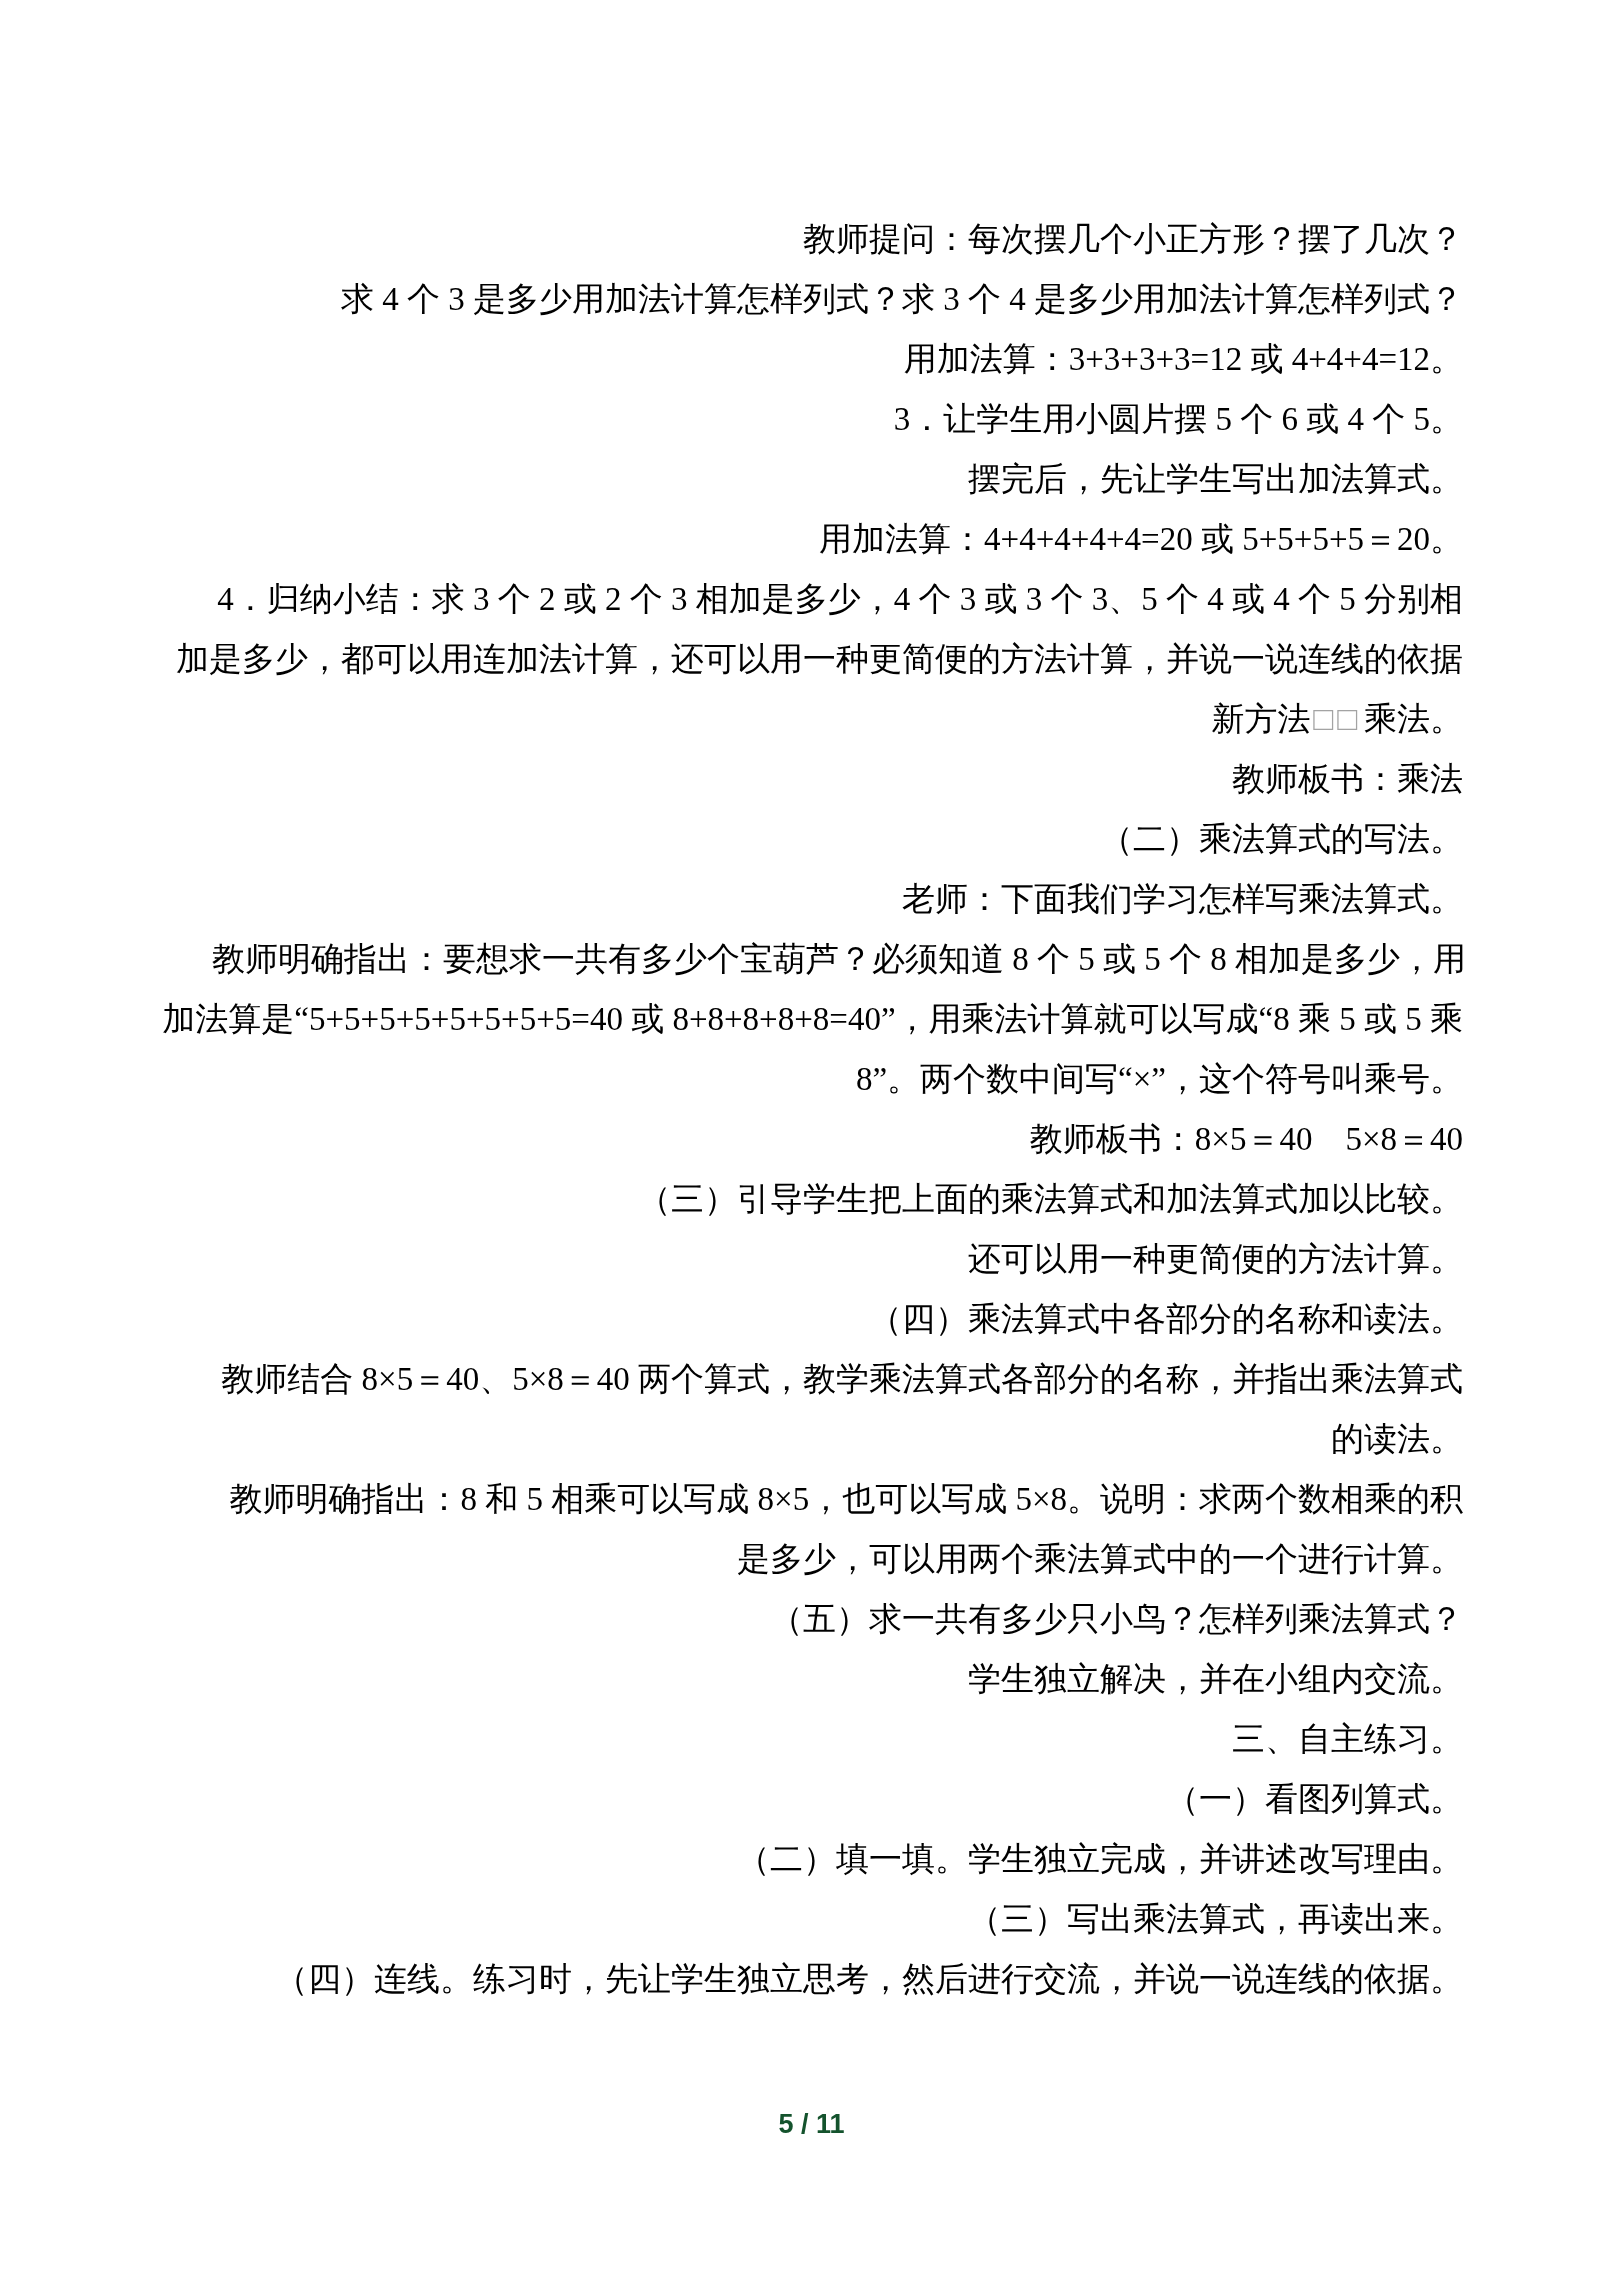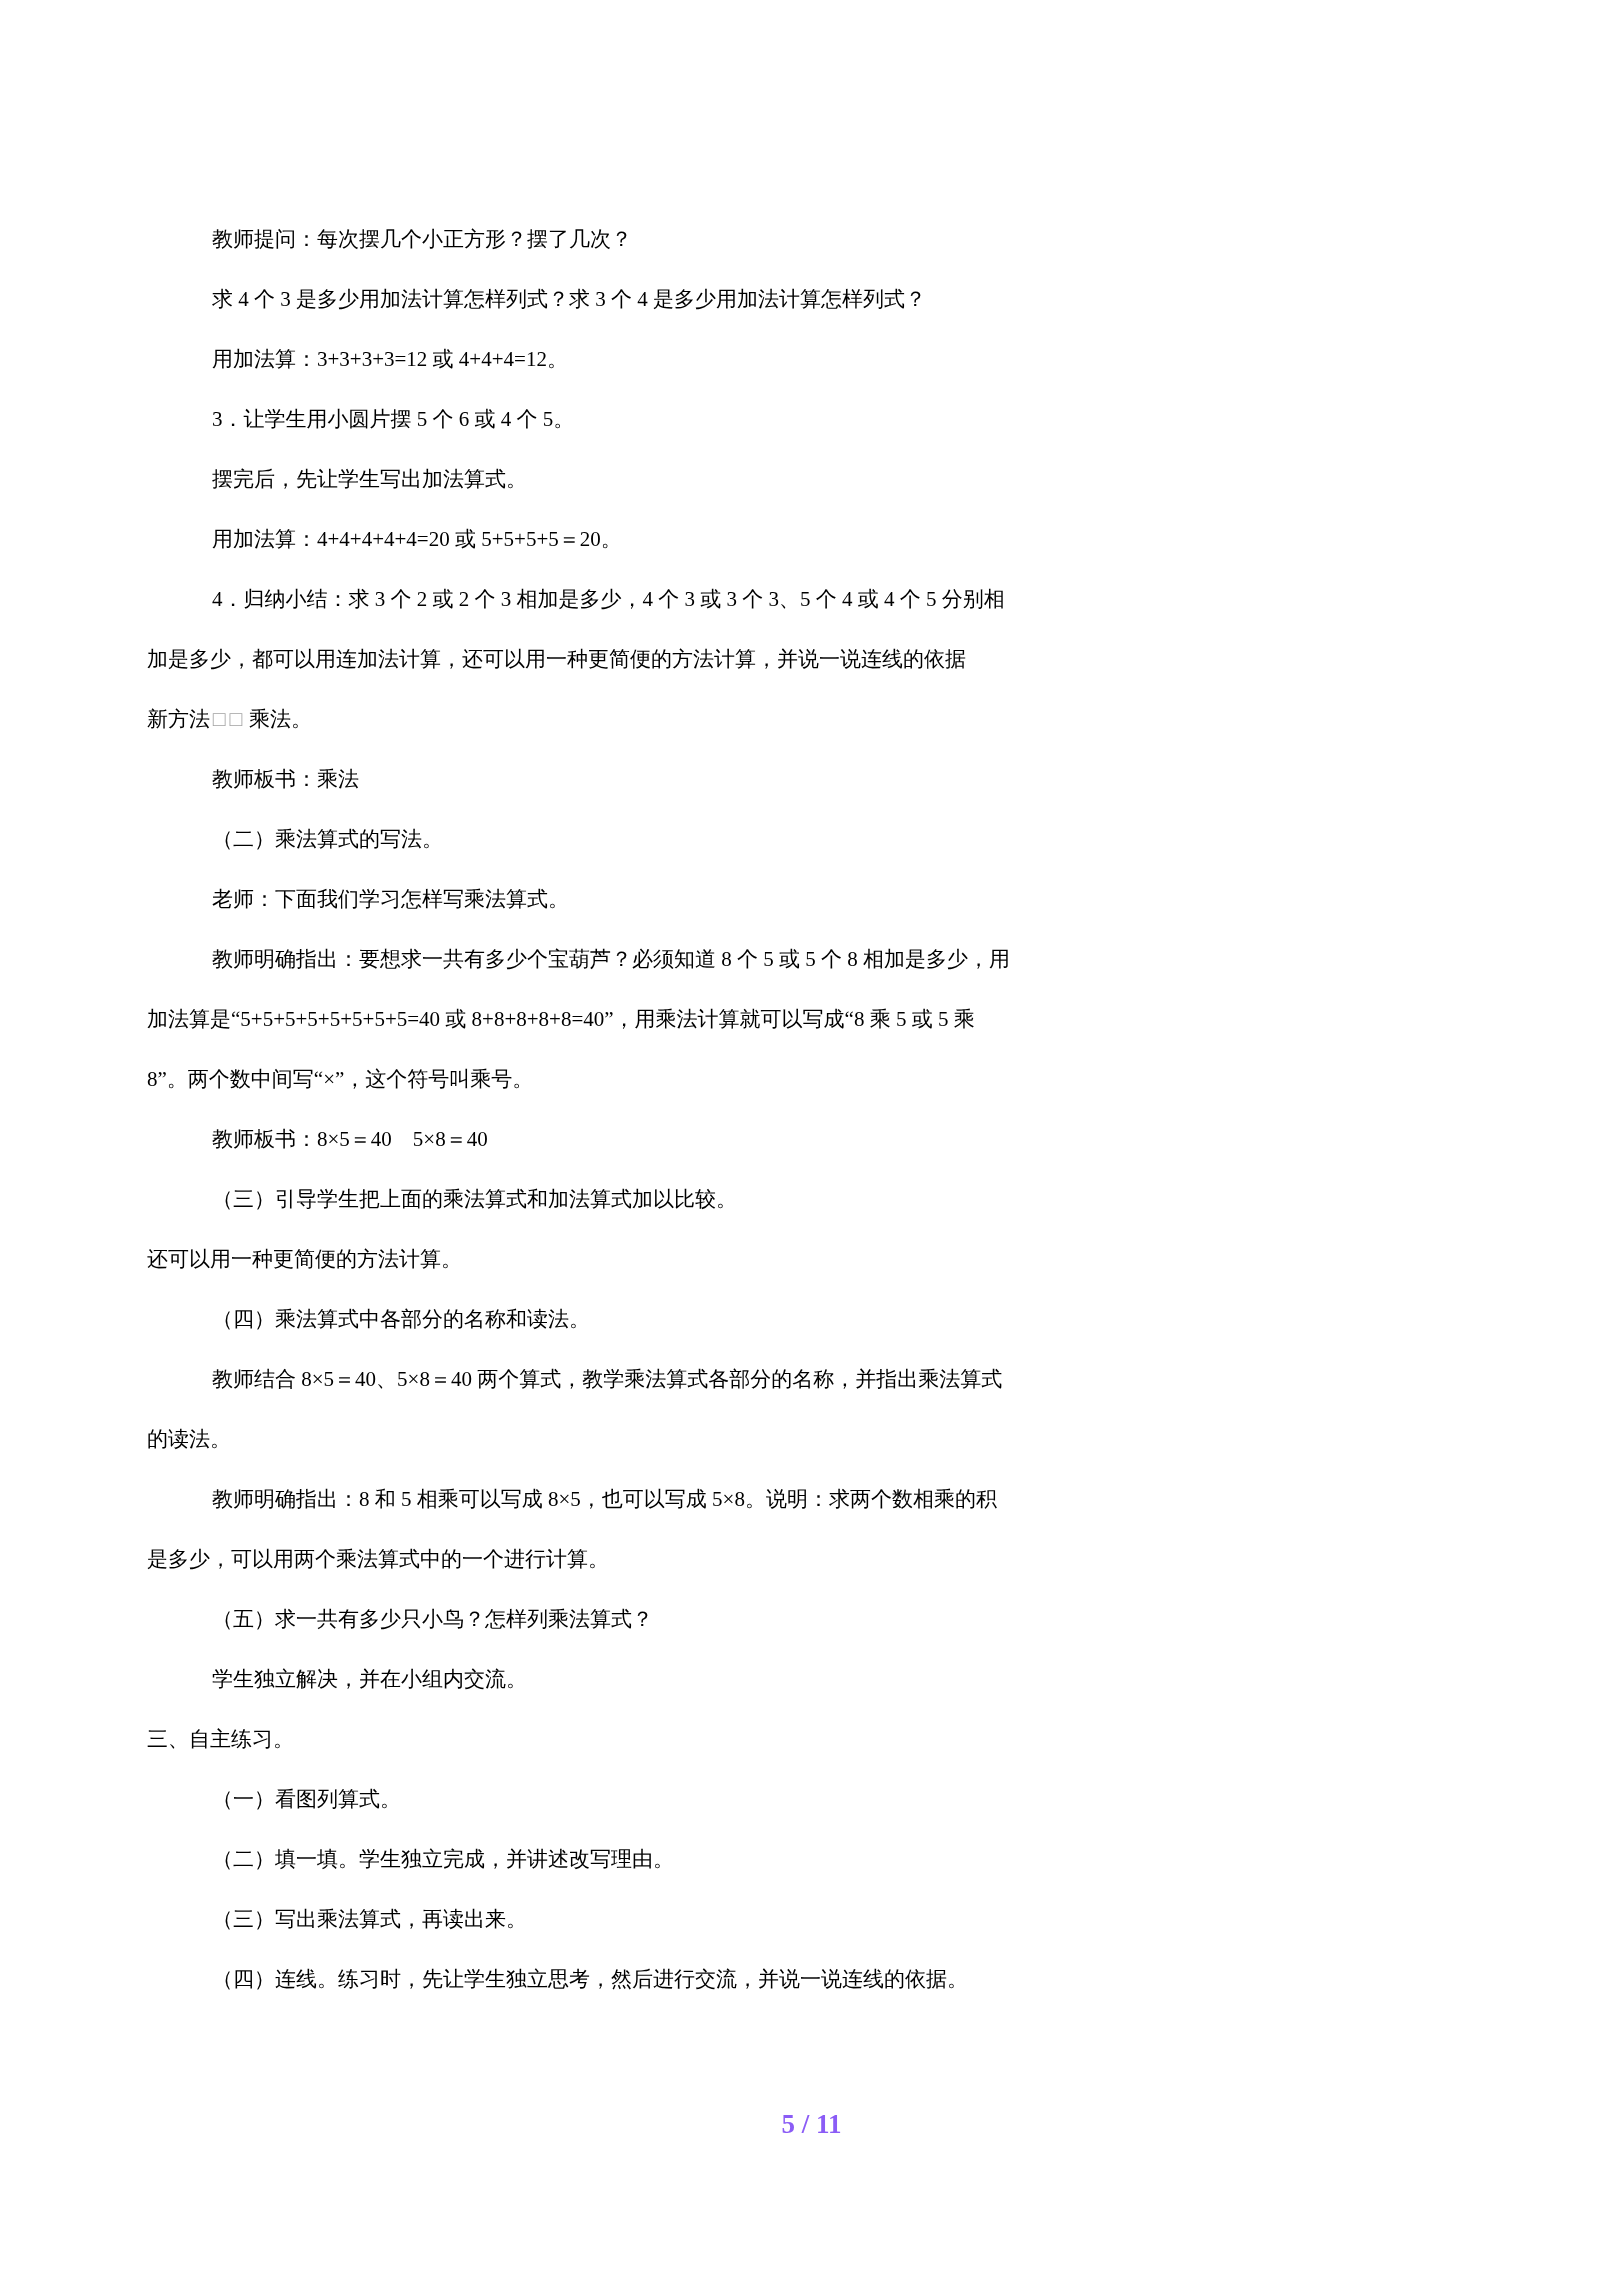--- a/index.html
+++ b/index.html
@@ -25,43 +25,43 @@
   }
   .content {
     position: absolute;
     left: 147px;
     top: 209px;
     width: 1316px;
   }
   .line {
     height: 60px;
     line-height: 60px;
-    font-size: 21px;
+    font-size: 33px;
     white-space: pre;
-    text-align: left;
+    text-align: right;
     letter-spacing: 0px;
   }
   .indent {
     text-indent: 65px;
   }
   .tofu {
     color: #a3a3a3;
     letter-spacing: 4.1px;
     padding: 0 2.7px;
   }
   .footer {
     position: absolute;
     left: 0;
     top: 2109px;
     width: 1623px;
     text-align: center;
     font-size: 27px;
     font-weight: bold;
-    font-family: Liberation Serif, serif;
-    color: #8b5cf6;
+    font-family: Liberation Sans, sans-serif;
+    color: #14532d;
   }
 </style>
 </head>
 <body>
 
 <div class="page">
   <div class="content">
     <div class="line indent">教师提问：每次摆几个小正方形？摆了几次？</div>
     <div class="line indent">求 4 个 3 是多少用加法计算怎样列式？求 3 个 4 是多少用加法计算怎样列式？</div>
     <div class="line indent">用加法算：3+3+3+3=12 或 4+4+4=12。</div>

